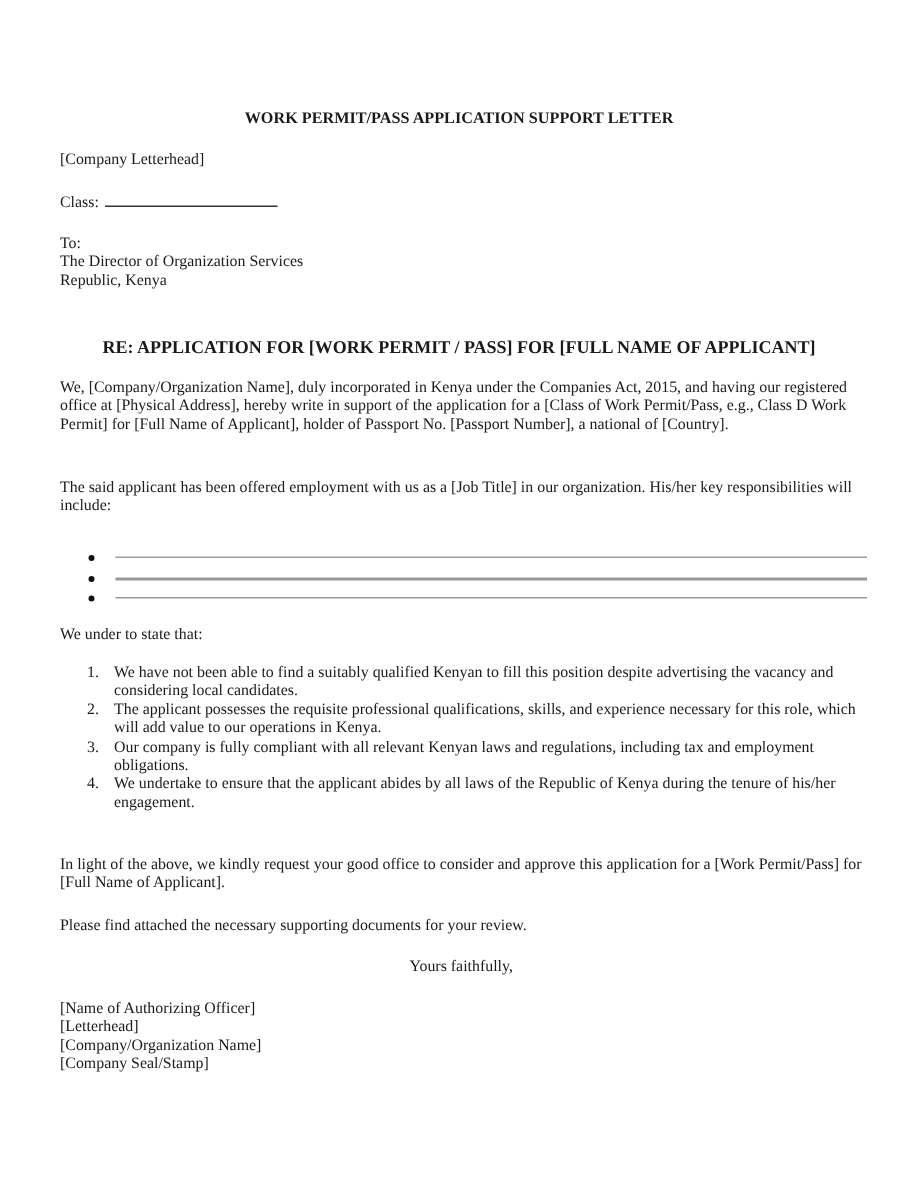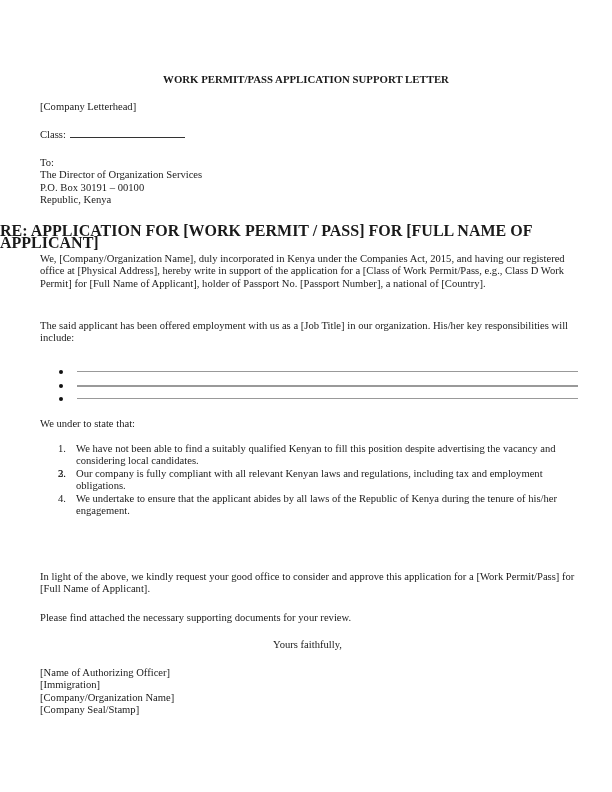--- a/index.html
+++ b/index.html
@@ -1,21 +1,21 @@
 <!DOCTYPE html>
 <html><head>
   <meta charset="utf-8">
   <style>
     html, body { margin: 0; padding: 0; background: #ffffff; }
     body { width: 612px; height: 792px; position: relative; overflow: hidden;
       font-family: "Liberation Serif", "DejaVu Serif", serif; color: #1a1a1a; font-size: 10.6px; line-height: 12.4px; }
     .page { position: absolute; left: 0; top: 0; width: 612px; height: 792px; }
     .title { position: absolute; top: 73px; left: 0; width: 612px; text-align: center; font-weight: bold; font-size: 10.8px; }
     .abs { position: absolute; left: 40px; }
-    .subject { position: absolute; top: 225px; left: 0; width: 612px; font-weight: bold; font-size: 16px; }
+    .subject { position: absolute; top: 225px; left: 0; width: 612px; text-align: center; font-weight: bold; font-size: 12px; }
     .para { position: absolute; left: 40px; width: 535px; }
     .date-line { display: inline-block; width: 115px; border-bottom: 1px solid #333; height: 9px; vertical-align: baseline; margin-left: 4px; }
     .bullets { position: absolute; left: 58px; top: 366px; width: 520px; }
     .bullet-row { position: relative; height: 13.5px; }
     .bullet-dot { position: absolute; left: 1px; top: 4px; width: 4px; height: 4px; border-radius: 50%; background: #111; }
     .bullet-line { position: absolute; left: 19px; right: 0; top: 5px; border-top: 1.5px solid #999; }
     .bullet-line.thick { border-top-width: 2px; }
     .numlist { position: absolute; left: 58px; top: 443px; width: 520px; }
     .num-item { position: relative; padding-left: 18px; margin-bottom: 0; }
     .num-item .num { position: absolute; left: 0; top: 0; }
@@ -29,21 +29,20 @@
 
   <div class="abs" style="top:101px;">[Company Letterhead]</div>
 
   <div class="abs" style="top:128px;">
     <span>Class:</span><span class="date-line"></span>
   </div>
 
   <div class="abs" style="top:157px;">
     <div>To:</div>
     <div>The Director of Organization Services</div>
-    <div>P.O. Box 30191 – 00100</div>
     <div>Republic, Kenya</div>
   </div>
 
   <div class="subject">RE: APPLICATION FOR [WORK PERMIT / PASS] FOR [FULL NAME OF APPLICANT]</div>
 
   <div class="para" style="top:253px;">We, [Company/Organization Name], duly incorporated in Kenya under the Companies Act, 2015, and having our registered office at [Physical Address], hereby write in support of the application for a [Class of Work Permit/Pass, e.g., Class D Work Permit] for [Full Name of Applicant], holder of Passport No. [Passport Number], a national of [Country].</div>
 
   <div class="para" style="top:320px;">The said applicant has been offered employment with us as a [Job Title] in our organization. His/her key responsibilities will include:</div>
 
   <div class="bullets">
@@ -63,37 +62,38 @@
 
   <div class="para" style="top:418px;">We under to state that:</div>
 
   <div class="numlist">
     <div class="num-item">
       <span class="num">1.</span>
       <span>We have not been able to find a suitably qualified Kenyan to fill this position despite advertising the vacancy and considering local candidates.</span>
     </div>
     <div class="num-item">
       <span class="num">2.</span>
+      <span>The applicant possesses the requisite professional qualifications, skills, and experience necessary for this role, which will add value to our operations in Kenya.</span>
     </div>
     <div class="num-item">
       <span class="num">3.</span>
       <span>Our company is fully compliant with all relevant Kenyan laws and regulations, including tax and employment obligations.</span>
     </div>
     <div class="num-item">
       <span class="num">4.</span>
       <span>We undertake to ensure that the applicant abides by all laws of the Republic of Kenya during the tenure of his/her engagement.</span>
     </div>
   </div>
 
   <div class="para" style="top:571px;">In light of the above, we kindly request your good office to consider and approve this application for a [Work Permit/Pass] for [Full Name of Applicant].</div>
 
   <div class="para" style="top:612px;">Please find attached the necessary supporting documents for your review.</div>
 
   <div class="para" style="top:639px;text-align:center;">Yours faithfully,</div>
 
   <div class="abs" style="top:667px;">
     <div>[Name of Authorizing Officer]</div>
-    <div>[Immigration]</div>
+    <div>[Letterhead]</div>
     <div>[Company/Organization Name]</div>
     <div>[Company Seal/Stamp]</div>
   </div>
 
 </div>
 
 </body></html>

